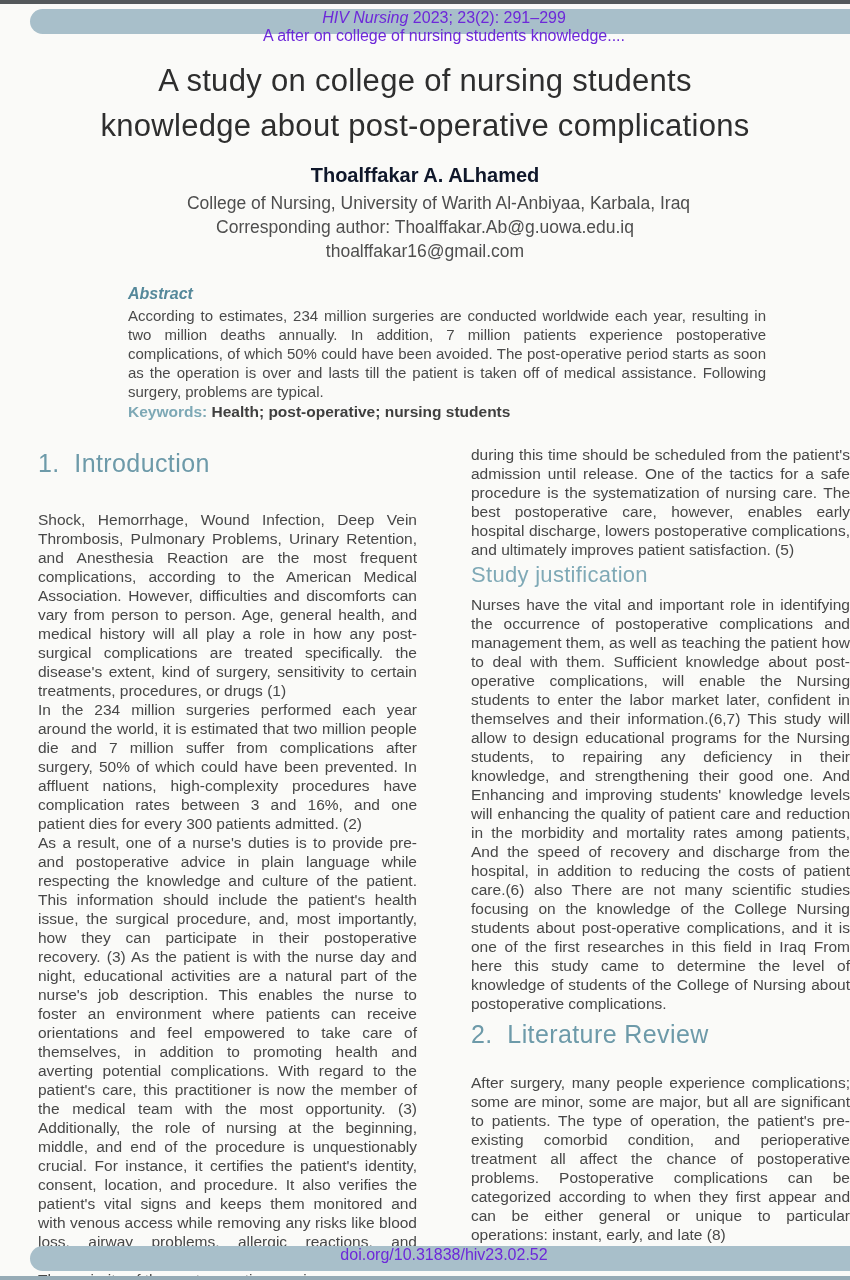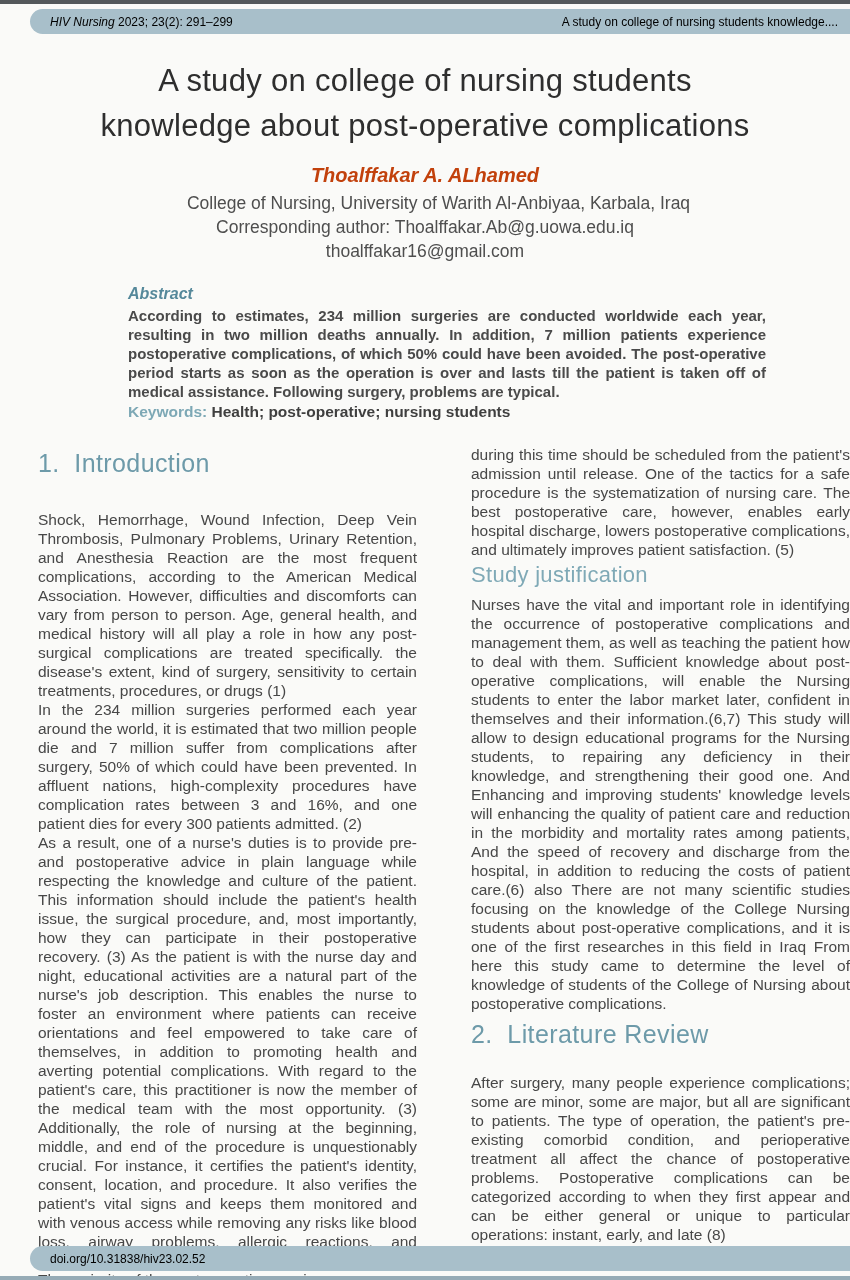--- a/index.html
+++ b/index.html
@@ -24,43 +24,42 @@
     position: absolute; bottom: 0; left: 0; right: 0; height: 4px;
     background: #96abb6;
   }
 
   .bar {
     position: absolute; left: 30px; right: 0; height: 25px;
     background: #a8bfca;
     border-radius: 13px 0 0 13px;
     display: flex; align-items: center; justify-content: space-between;
     padding: 0 12px 0 20px;
-    font-size: 12px; color: #000000;
+    font-size: 16px; color: #6d28d9; flex-direction: column;
   }
   .bar.header-bar { top: 9px; }
   .bar.footer-bar { bottom: 9px; }
   .journal-name { font-style: italic; }
 
   .title-block {
     margin: 58px 20px 16px 20px;
     text-align: center;
     color: #2e2e2e;
     font-size: 31px;
     line-height: 45px;
     font-weight: 400;
     letter-spacing: 0.3px;
   }
 
   .author-name {
     margin-top: 13px;
     text-align: center;
     font-size: 20px;
     font-weight: bold;
-    color: #c2410c;
-    font-style: italic;
+    color: #0f172a;
   }
   .author-line {
     text-align: center;
     font-size: 17.5px;
     line-height: 24px;
     color: #4e4e4e;
   }
   .author-line.first { margin-top: 4px; margin-left: 27px; }
 
   .abstract-block {
@@ -72,21 +71,20 @@
     font-weight: bold;
     font-size: 16px;
     margin-bottom: 3px;
     font-style: italic;
   }
   .abstract-body {
     font-size: 15px;
     line-height: 19px;
     text-align: justify;
     color: #4a4a4a;
-    font-weight: bold;
   }
   .keywords-line {
     margin-top: 2px;
     font-size: 15.5px;
     color: #3f3f3f;
     font-weight: bold;
   }
   .keywords-label { color: #7da8b5; }
 
   .columns {
@@ -125,21 +123,21 @@
 <body>
 
 <div class="page">
 
   <div class="edge-strip-top"></div>
 
   <div class="bar header-bar">
     <span>
       <span class="journal-name">HIV Nursing</span><span> 2023; 23(2):  291–299</span>
     </span>
-    <span>A study on college of nursing students knowledge....</span>
+    <span>A after on college of nursing students knowledge....</span>
   </div>
 
   <h1 class="title-block">
     <span style="display:block">A study on college of nursing students</span>
     <span style="display:block">knowledge about post-operative complications</span>
   </h1>
 
   <div class="author-name">Thoalffakar A. ALhamed</div>
   <div class="author-line first">College of Nursing, University of Warith Al-Anbiyaa, Karbala, Iraq</div>
   <div class="author-line">Corresponding author: Thoalffakar.Ab@g.uowa.edu.iq</div>

